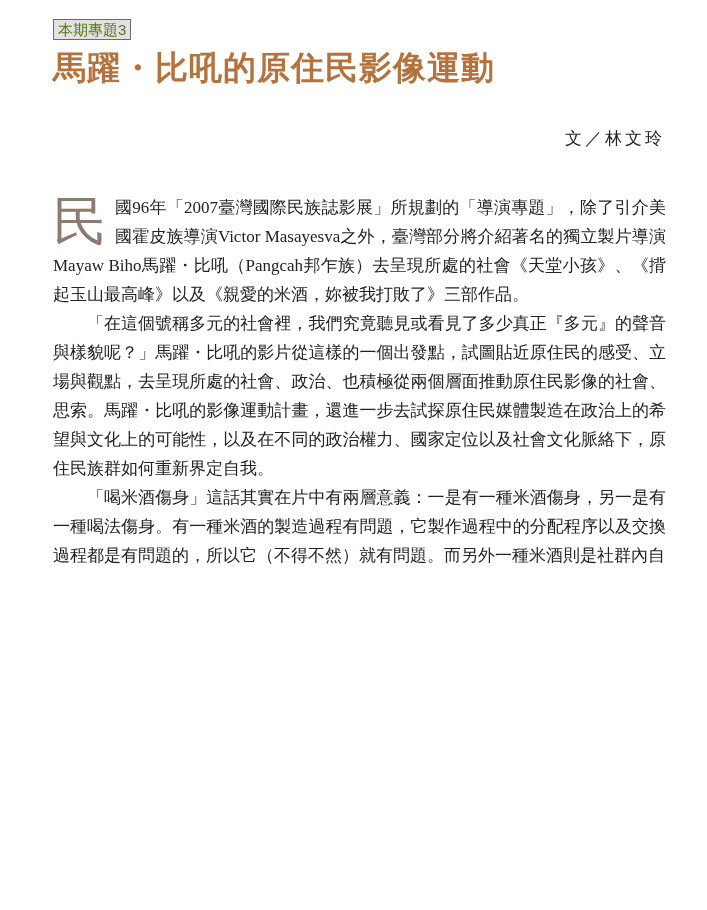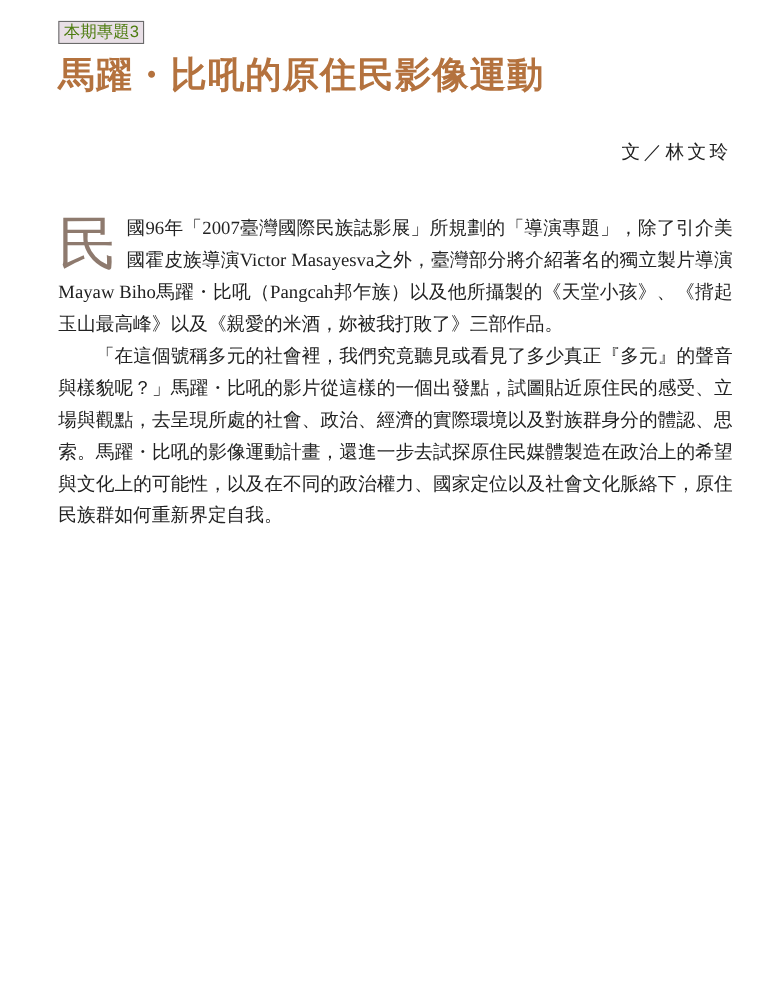--- a/index.html
+++ b/index.html
@@ -39,17 +39,18 @@
 </head>
 <body>
 
 <div class="page">
   <div class="badge">本期專題3</div>
   <div class="title">馬躍・比吼的原住民影像運動</div>
   <div class="byline">文／林文玲</div>
 
   <div class="body">
     <p class="first">
-      <span class="dropcap">民</span><span>國96年「2007臺灣國際民族誌影展」所規劃的「導演專題」，除了引介美國霍皮族導演Victor Masayesva之外，臺灣部分將介紹著名的獨立製片導演Mayaw Biho馬躍・比吼（Pangcah邦乍族）以及他所攝製的《天堂小孩》、《揹起玉山最高峰》以及《親愛的米酒，妳被我打敗了》三部作品。</span>
+      <span class="dropcap">民</span><span>國96年「2007臺灣國際民族誌影展」所規劃的「導演專題」，除了引介美國霍皮族導演Victor Masayesva之外，臺灣部分將介紹著名的獨立製片導演Mayaw Biho馬躍・比吼（Pangcah邦乍族）去呈現所處的社會《天堂小孩》、《揹起玉山最高峰》以及《親愛的米酒，妳被我打敗了》三部作品。</span>
     </p>
-    <p>「在這個號稱多元的社會裡，我們究竟聽見或看見了多少真正『多元』的聲音與樣貌呢？」馬躍・比吼的影片從這樣的一個出發點，試圖貼近原住民的感受、立場與觀點，去呈現所處的社會、政治、經濟的實際環境以及對族群身分的體認、思索。馬躍・比吼的影像運動計畫，還進一步去試探原住民媒體製造在政治上的希望與文化上的可能性，以及在不同的政治權力、國家定位以及社會文化脈絡下，原住民族群如何重新界定自我。</p>
+    <p>「在這個號稱多元的社會裡，我們究竟聽見或看見了多少真正『多元』的聲音與樣貌呢？」馬躍・比吼的影片從這樣的一個出發點，試圖貼近原住民的感受、立場與觀點，去呈現所處的社會、政治、也積極從兩個層面推動原住民影像的社會、思索。馬躍・比吼的影像運動計畫，還進一步去試探原住民媒體製造在政治上的希望與文化上的可能性，以及在不同的政治權力、國家定位以及社會文化脈絡下，原住民族群如何重新界定自我。</p>
+    <p>「喝米酒傷身」這話其實在片中有兩層意義：一是有一種米酒傷身，另一是有一種喝法傷身。有一種米酒的製造過程有問題，它製作過程中的分配程序以及交換過程都是有問題的，所以它（不得不然）就有問題。而另外一種米酒則是社群內自</p>
   </div>
 </div>
 
 </body></html>

